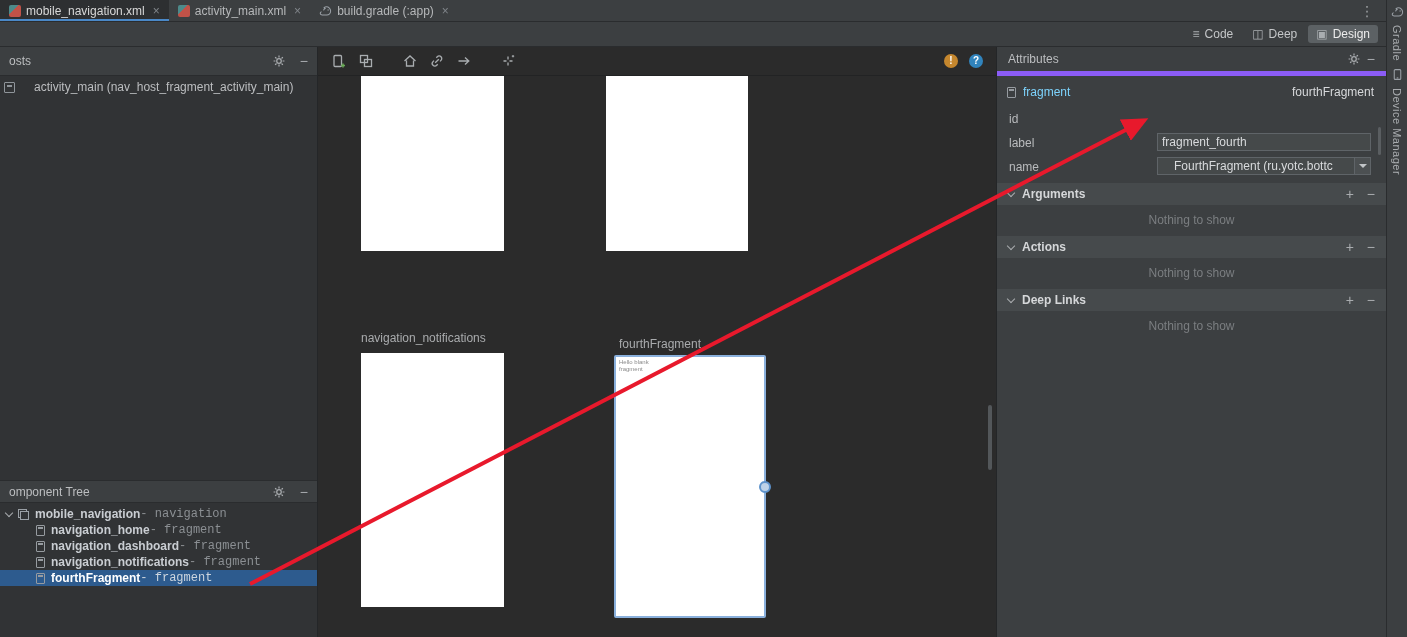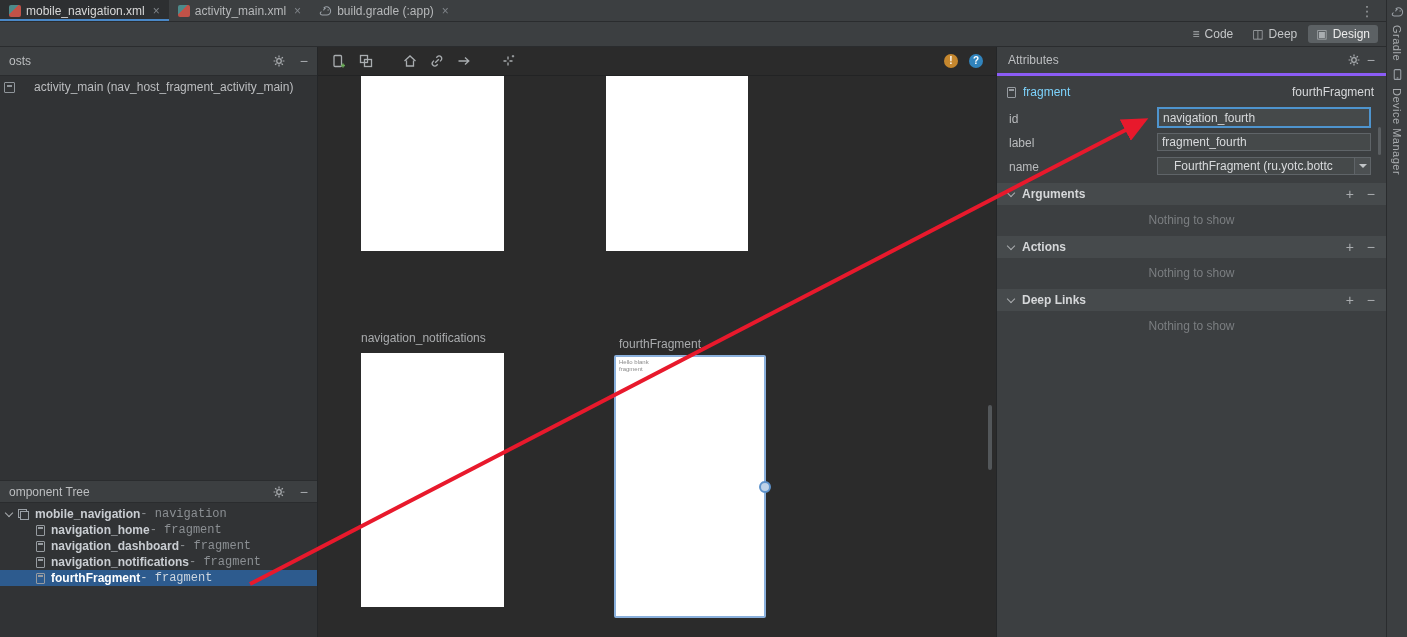--- a/index.html
+++ b/index.html
@@ -73,21 +73,21 @@
 
   .frag { position:absolute; background:#ffffff; }
   .fragLabel { position:absolute; color:#a9abad; }
   .fragSelected { position:absolute; background:#ffffff; border:2px solid #8ab0dc; border-radius:2px; }
   .previewText { position:absolute; left:3px; top:2px; width:46px; font-size:6px; line-height:1.2; color:#8a8a8a; }
   .handle { position:absolute; width:12px; height:12px; border:2px solid #5e93cc; border-radius:50%; background:#bed2e8; }
   .cscroll { position:absolute; left:670px; top:358px; width:4px; height:65px; background:#53575a; border-radius:2px; }
 
   
   .attrPanel { left:996px; top:47px; width:390px; height:590px; background:#3c3f41; border-left:1px solid #242628; }
-  .attrHeader { position:absolute; left:0; top:0; width:100%; height:29px; border-bottom:3px solid #8b5cf6;
+  .attrHeader { position:absolute; left:0; top:0; width:100%; height:29px; border-bottom:5px solid #8b5cf6;
                 display:flex; align-items:center; gap:6px; padding:0 11px; }
   .typeRow { position:absolute; left:10px; right:12px; top:36px; height:18px; display:flex; align-items:center; gap:7px; }
   .typeLabel { color:#7dd3fc; }
   .typeValue { margin-left:auto; color:#d7d9db; }
   .fLabel { position:absolute; left:12px; color:#b9bbbd; }
   .fieldInput { position:absolute; left:160px; width:214px; height:18px; background:#45494a;
                 border:1px solid #5f6468; color:#d8dadc; font:12px "Liberation Sans",sans-serif;
                 padding:0 4px; outline:none; }
   .fieldInput.focused { height:21px; border:2px solid #4e94ce; }
   .combo { position:absolute; left:160px; width:214px; height:18px; background:#45494a; border:1px solid #5f6468;
@@ -303,21 +303,20 @@
       <span class="glyphBtn">−</span>
     </div>
 
     <div class="typeRow">
       <span class="icoFrag"></span>
       <span class="typeLabel">fragment</span>
       <span class="typeValue">fourthFragment</span>
     </div>
 
     <span class="fLabel" style="top:65px;">id</span>
-    <input class="fieldInput focused" style="top: 60px;" value="navigation_fourth">
 
     <span class="fLabel" style="top:89px;">label</span>
     <input class="fieldInput" style="top: 86px;" value="fragment_fourth">
 
     <span class="fLabel" style="top:113px;">name</span>
     <div class="combo" style="top:110px;">
       <span class="comboText">FourthFragment (ru.yotc.bottc</span>
       <span class="carrow"></span>
     </div>
 

